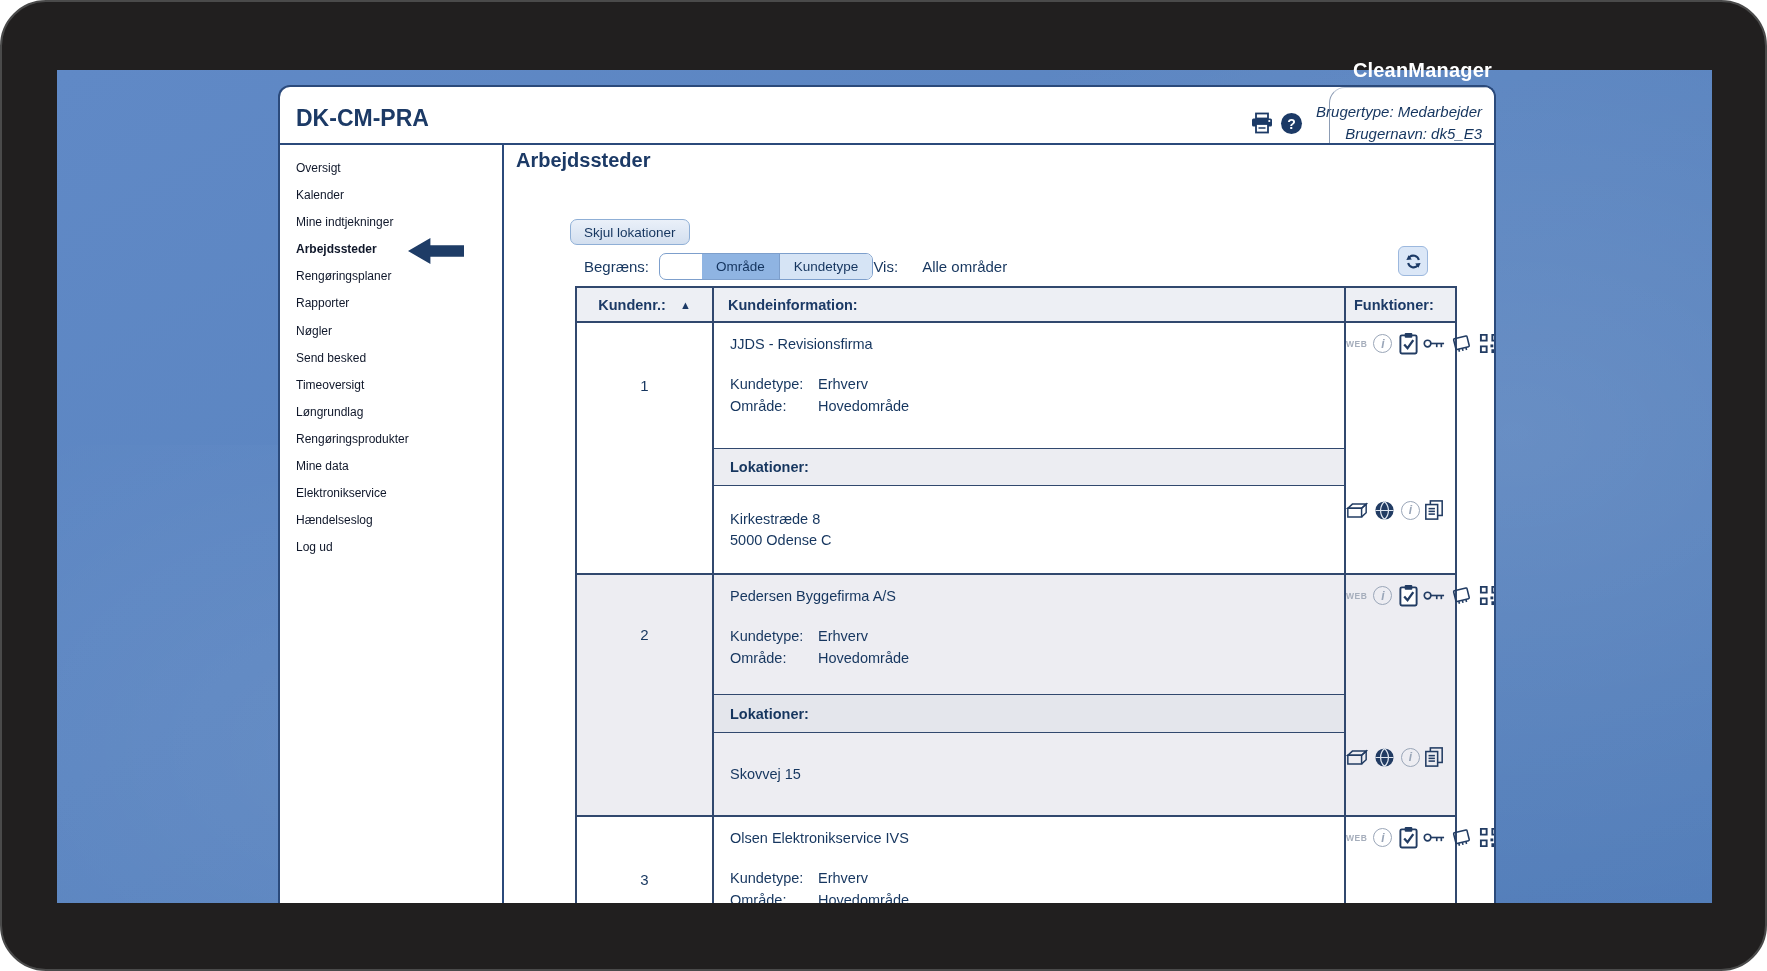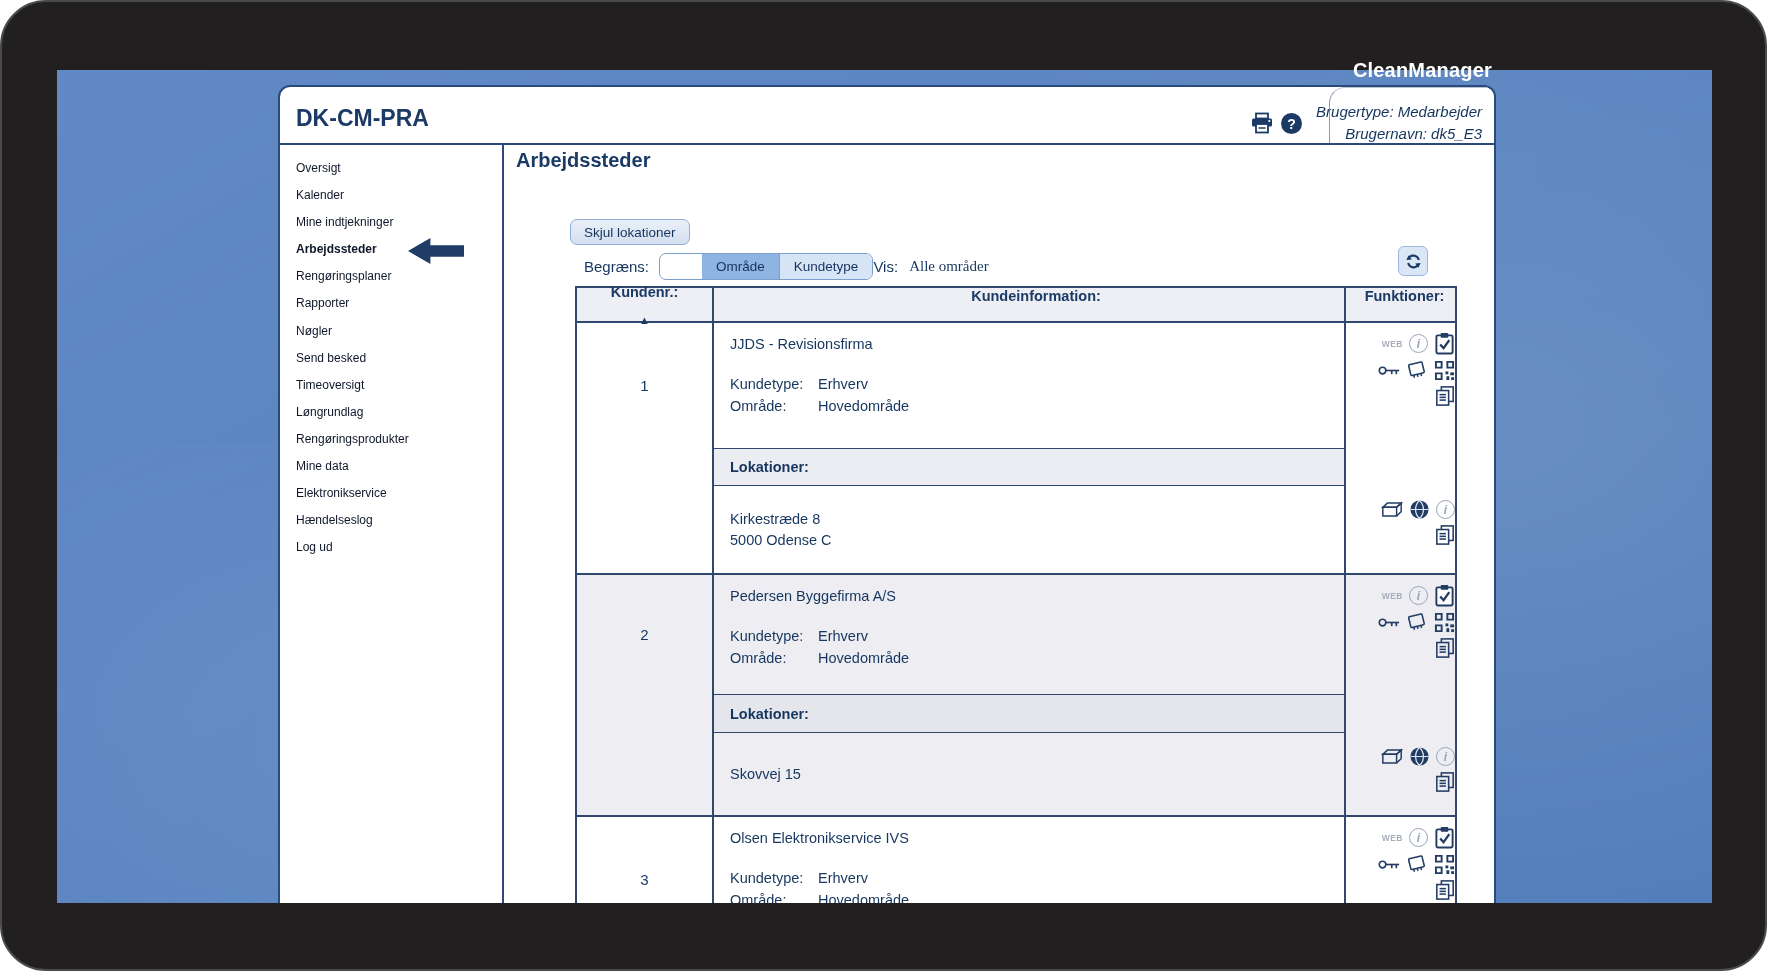--- a/index.html
+++ b/index.html
@@ -35,27 +35,27 @@
   .btn{box-sizing:border-box;border:1px solid #8fafd6;border-radius:7px;background:linear-gradient(#eaf0f9,#d3dfef);
     color:#14345e;font-size:13.5px;font-family:inherit;display:inline-flex;align-items:center;justify-content:center;cursor:pointer;}
   .btn-hide{position:absolute;left:290px;top:132px;height:26px;padding:0 13px;}
   .limit-row{position:absolute;left:304px;top:166px;height:27px;display:flex;align-items:center;font-size:15px;}
   .limit-label{margin-right:10px;}
   .segment{display:flex;border-radius:7px;overflow:hidden;border:1px solid #7d9fcc;padding-left:42px;}
   .seg-btn{height:25px;padding:0 14px;display:flex;align-items:center;font-size:13.5px;color:#14345e;cursor:pointer;}
   .seg-btn.selected{background:#8fb4e2;border-right:1px solid #7d9fcc;}
   .seg-btn.plain{background:#d6e4f5;}
   .show-label{}
-  .show-value{margin-left:11px;font-family:Liberation Serif, serif;}
+  .show-value{margin-left:24px;}
   .btn-refresh{position:absolute;left:1118px;top:159px;width:28px;height:28px;border-radius:6px;
     border:1px solid #9cb8de;background:#dbe7f7;display:flex;align-items:center;justify-content:center;cursor:pointer;}
 
   .table{position:absolute;left:295px;top:199px;width:882px;border:2px solid #31486e;box-sizing:border-box;background:#fff;}
   .thead{display:flex;height:35px;background:#edeff4;border-bottom:2px solid #31486e;box-sizing:border-box;}
-  .th{display:flex;align-items:center;font-weight:bold;font-size:14.5px;color:#1c3a66;box-sizing:border-box;flex-direction:column;}
+  .th{display:flex;align-items:center;font-weight:bold;font-size:14.5px;color:#1c3a66;box-sizing:border-box;}
   .th-no{width:137px;border-right:2px solid #31486e;justify-content:center;gap:14px;cursor:pointer;}
   .th-info{width:630px;padding-left:14px;}
   .th-fn{width:111px;border-left:2px solid #31486e;padding-left:8px;}
   .sort-asc{font-size:11px;color:#1c3a66;}
 
   .tblock{display:flex;box-sizing:border-box;}
   .tblock + .tblock{border-top:2px solid #31486e;}
   .tblock.alt{background:#ededf2;}
   .cell-no{width:137px;border-right:2px solid #31486e;box-sizing:border-box;display:flex;flex-direction:column;}
   .cell-info{width:630px;box-sizing:border-box;font-size:14.5px;}
@@ -66,21 +66,21 @@
   .b1 .sub-k,.b3 .sub-k{height:125px;} .b2 .sub-k{height:119px;}
   .cname{margin-bottom:21px;}
   .kv{line-height:22px;display:flex;}
   .kl{width:88px;}
   .sub-lh{box-sizing:border-box;border-top:1px solid #31486e;border-bottom:1px solid #31486e;
     display:flex;align-items:center;padding-left:16px;font-weight:bold;}
   .b1 .sub-lh{height:38px;background:#ecedf2;} .b2 .sub-lh{height:39px;background:#e4e6ec;}
   .sub-loc{box-sizing:border-box;display:flex;flex-direction:column;justify-content:center;padding-left:16px;line-height:21px;}
   .b1 .sub-loc{height:87px;} .b2 .sub-loc{height:82px;justify-content:center;}
 
-  .fngroup{position:absolute;left:0;right:0;display:flex;flex-direction:column;align-items:flex-end;gap:4px;}
+  .fngroup{position:absolute;left:0;right:0;display:flex;flex-direction:row;align-items:center;gap:4px;}
   .fng-cust{top:9px;}
   .b1 .fng-loc{top:176px;} .b2 .fng-loc{top:171px;}
   .fnrow{display:flex;align-items:center;gap:6px;}
   .icon-web{font-size:8.5px;font-weight:bold;color:#a6aebc;letter-spacing:0.5px;}
   .icon-info{width:19px;height:19px;border:1.6px solid #9aa6b8;border-radius:50%;color:#9aa6b8;
     font-size:12px;font-weight:bold;font-style:italic;display:flex;align-items:center;justify-content:center;box-sizing:border-box;}
   svg{display:block;}
 </style>
 </head>
 <body>

